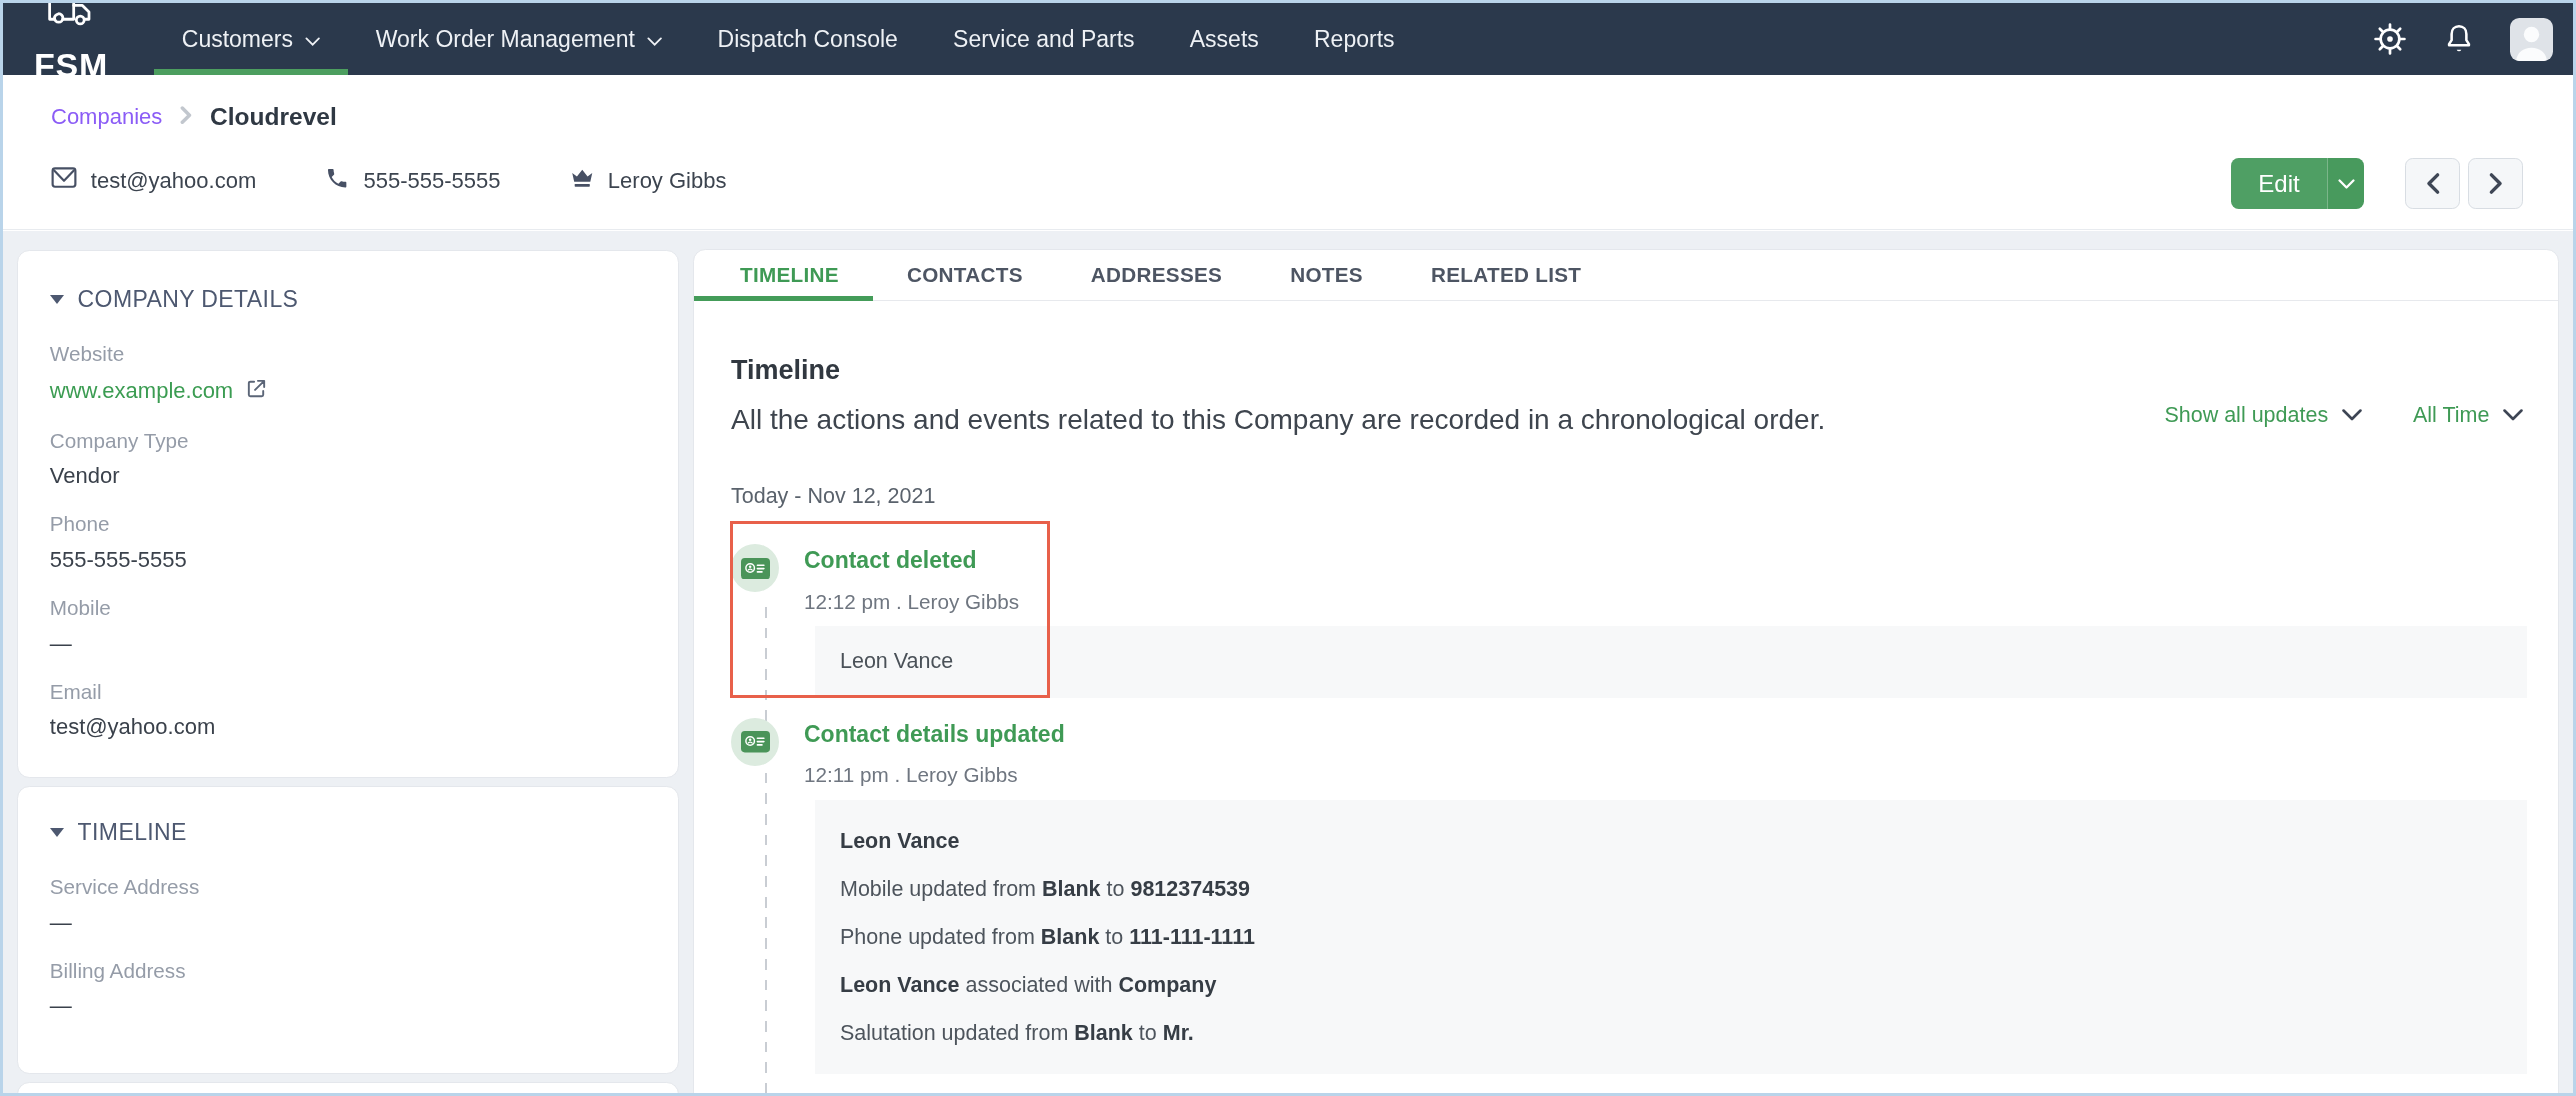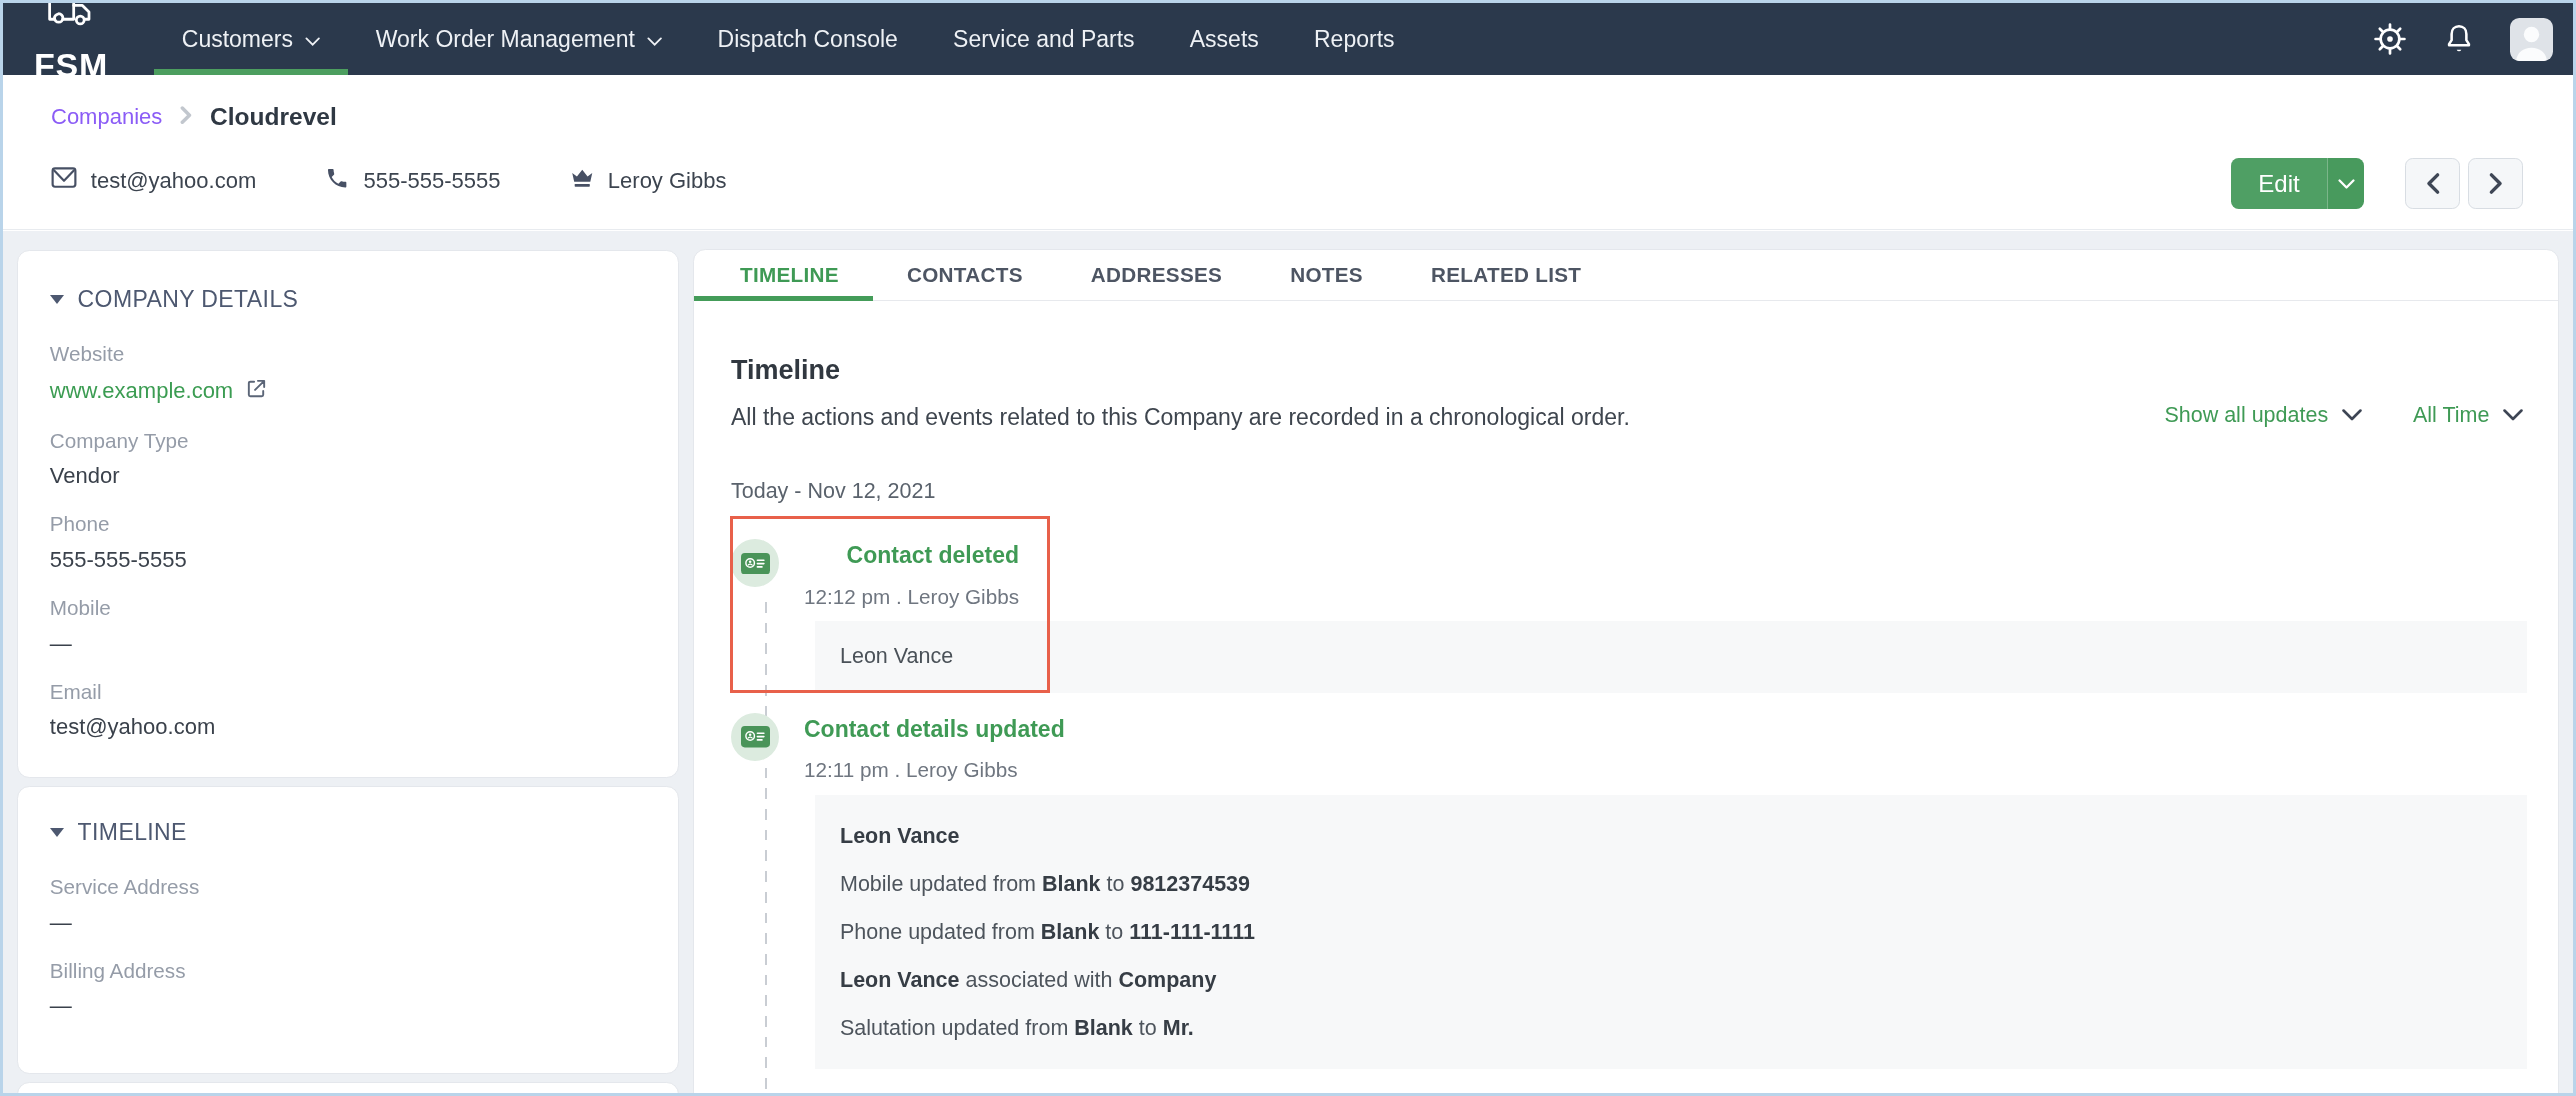--- a/index.html
+++ b/index.html
@@ -64,32 +64,32 @@
          letter-spacing:0.3px; color:#4d5563; cursor:pointer; }
   .tab:first-child { padding-left:46px; }
   .tab.active { color:#3f9a55; }
   .tab.active::after { content:""; position:absolute; left:0; right:0; bottom:-1.5px; height:5.4px; background:#449c59; }
 
   .tl-controls { position:absolute; right:35px; top:153px; display:flex; align-items:center; gap:51px; }
   .tl-filter { display:flex; align-items:center; gap:13.8px; font-size:21.5px; color:#3f9a55; cursor:pointer; }
 
   .tl-body { position:relative; padding:0 31px 0 37px; }
   .tl-title { font-size:27px; font-weight:700; color:#313840; margin-top:54px; }
-  .tl-sub { font-size:23px; color:#3e454e; margin-top:18.4px; }
+  .tl-sub { font-size:28px; color:#3e454e; margin-top:18.4px; }
   .tl-date { font-size:21.5px; color:#5a626c; margin-top:48px; }
 
   .entries { position:relative; margin-top:12.3px; }
   .dash-line { position:absolute; left:34px; top:86px; bottom:-61px; width:1.5px;
                background:repeating-linear-gradient(to bottom,#c9cdd3 0 10.7px,transparent 10.7px 20.7px); }
   .entry { position:relative; }
   .entry-head { display:flex; gap:25px; }
   .icon-wrap { position:relative; z-index:1; flex:none; width:48px; height:48px; border-radius:50%;
                background:#dcebdf; display:flex; align-items:center; justify-content:center; }
   .head-text { padding-top:3.1px; }
-  .e-title { font-size:23px; font-weight:600; color:#3f9a55; cursor:pointer;text-align:right; }
+  .e-title { font-size:23px; font-weight:600; color:#3f9a55; cursor:pointer; }
   .e-meta { font-size:20.7px; color:#6f7680; margin-top:15.3px; }
   .entry-body { margin-left:84px; margin-top:12.3px; background:#f7f8f9; }
   .entry.first { padding-top:23px; }
   .entry.first .entry-body { height:72px; display:flex; align-items:center; padding:0 25px; }
   .hl-border { position:absolute; left:-0.8px; top:0; width:320px; height:100%;
                border:3.1px solid #e8604a; pointer-events:none; z-index:2; }
   .entry.second { margin-top:20px; }
   .entry.second .entry-body { padding:17px 25px; }
   .tl-line { font-size:21.5px; line-height:48px; color:#4d545c; }
   .tl-line b, .entry-name { font-weight:700; color:#363d45; }

